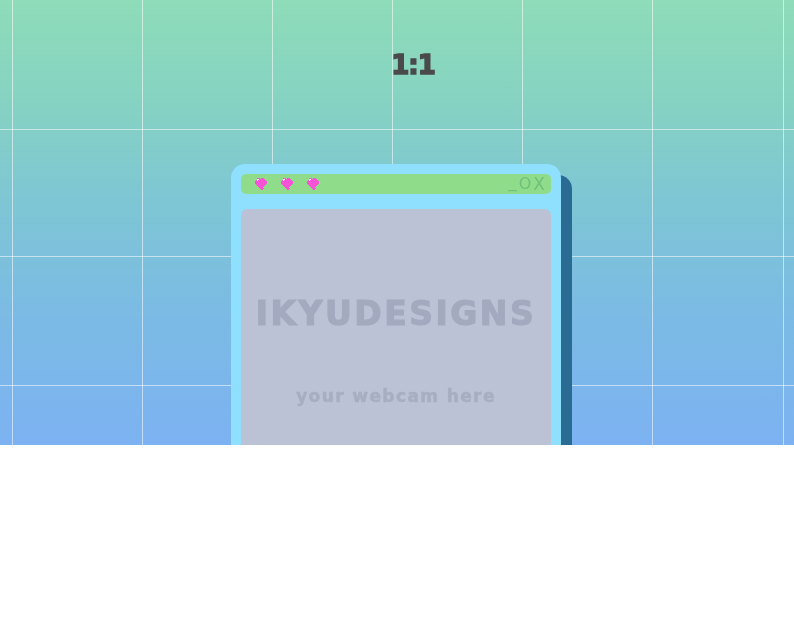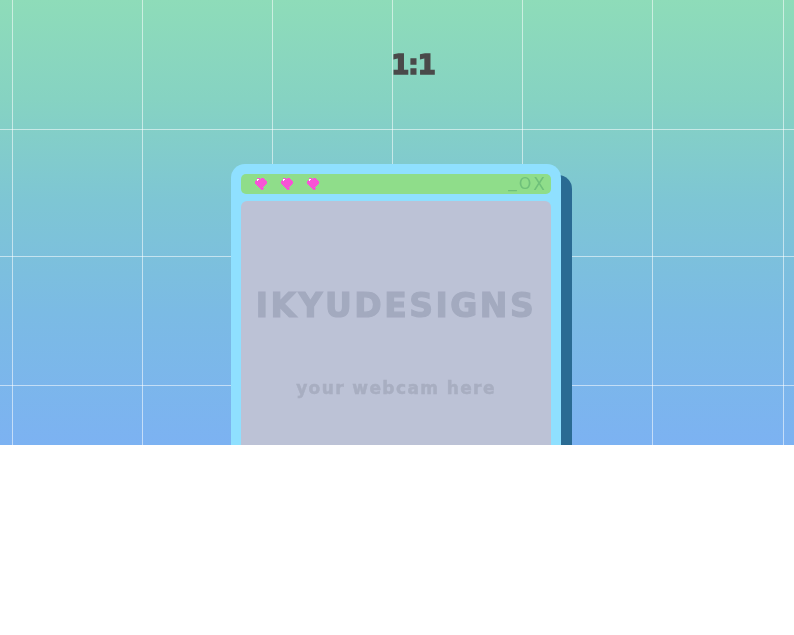--- a/index.html
+++ b/index.html
@@ -105,21 +105,21 @@
     font-size: 17px;
     line-height: 1;
     letter-spacing: 0px;
   }
   #window-controls span { display: inline-block; }
   #btn-minimize { position: relative; top: -3px; font-weight: normal; }
   #btn-maximize { font-size: 16px; }
   #btn-close { font-size: 17px; }
 
   #screen {
-    margin-top: 7px;
+    margin-top: 15px;
     height: 283px;
     border-radius: 6px;
     background: #bcc2d6;
     display: flex;
     flex-direction: column;
     align-items: center;
     justify-content: center;
     overflow: hidden;
     gap: 32px;
   }

